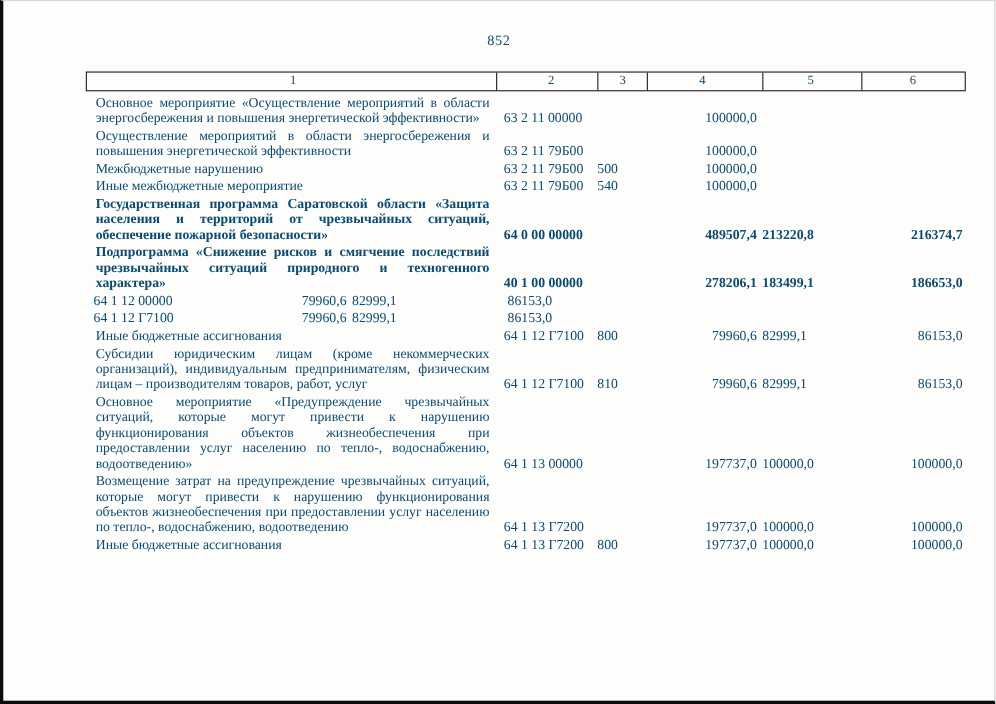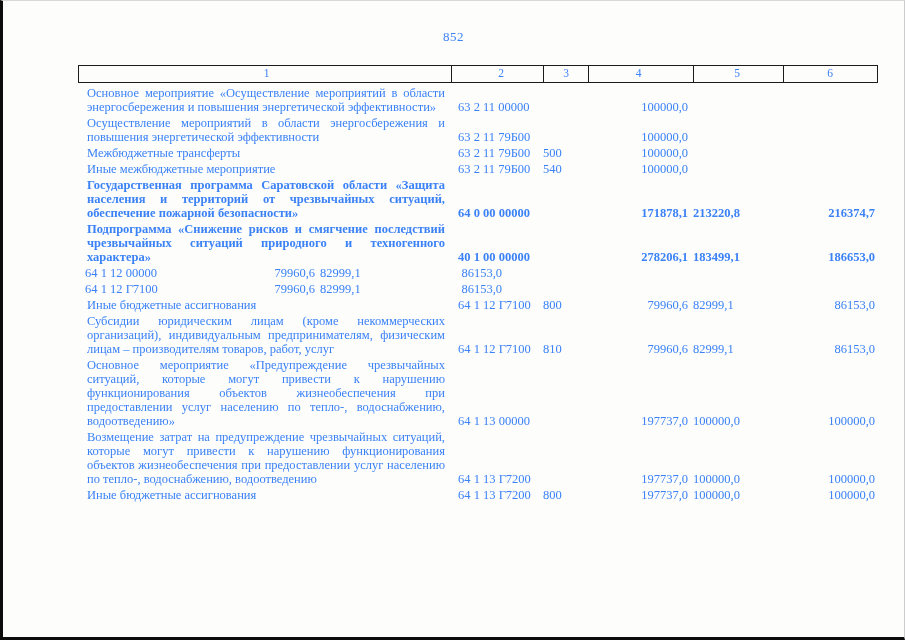--- a/index.html
+++ b/index.html
@@ -7,21 +7,21 @@
   .page {
     position:relative;
     width:905px; height:640px;
     background:#fdfdfc;
     border-left:3px solid #0c0c0c;
     border-bottom:3px solid #0c0c0c;
     border-top:1px solid #d8d8d8;
     border-right:1px solid #cccccc;
     overflow:hidden;
     font-family:"Liberation Serif","DejaVu Serif",serif;
-    color:#3b82f6;
+    color:#0c4a6e;
   }
   .page-number {
     text-align:center;
     padding-top:28px;
     font-size:13px;
     letter-spacing:0.5px;
   }
   .budget-table {
     position:absolute;
     left:75px; top:64px;
@@ -82,40 +82,40 @@
         </div>
         <div class="row">
           <div class="cell c1">Осуществление мероприятий в области энергосбережения и повышения энергетической эффективности</div>
           <div class="cell c2">63 2 11 79Б00</div>
           <div class="cell c3"></div>
           <div class="cell c4">100000,0</div>
           <div class="cell c5"></div>
           <div class="cell c6"></div>
         </div>
         <div class="row">
-          <div class="cell c1">Межбюджетные трансферты</div>
+          <div class="cell c1">Межбюджетные нарушению</div>
           <div class="cell c2">63 2 11 79Б00</div>
           <div class="cell c3">500</div>
           <div class="cell c4">100000,0</div>
           <div class="cell c5"></div>
           <div class="cell c6"></div>
         </div>
         <div class="row">
           <div class="cell c1">Иные межбюджетные мероприятие</div>
           <div class="cell c2">63 2 11 79Б00</div>
           <div class="cell c3">540</div>
           <div class="cell c4">100000,0</div>
           <div class="cell c5"></div>
           <div class="cell c6"></div>
         </div>
         <div class="row bold">
           <div class="cell c1">Государственная программа Саратовской области «Защита населения и территорий от чрезвычайных ситуаций, обеспечение пожарной безопасности»</div>
           <div class="cell c2">64 0 00 00000</div>
           <div class="cell c3"></div>
-          <div class="cell c4">171878,1</div>
+          <div class="cell c4">489507,4</div>
           <div class="cell c5">213220,8</div>
           <div class="cell c6">216374,7</div>
         </div>
         <div class="row bold">
           <div class="cell c1">Подпрограмма «Снижение рисков и смягчение последствий чрезвычайных ситуаций природного и техногенного характера»</div>
           <div class="cell c2">40 1 00 00000</div>
           <div class="cell c3"></div>
           <div class="cell c4">278206,1</div>
           <div class="cell c5">183499,1</div>
           <div class="cell c6">186653,0</div>

